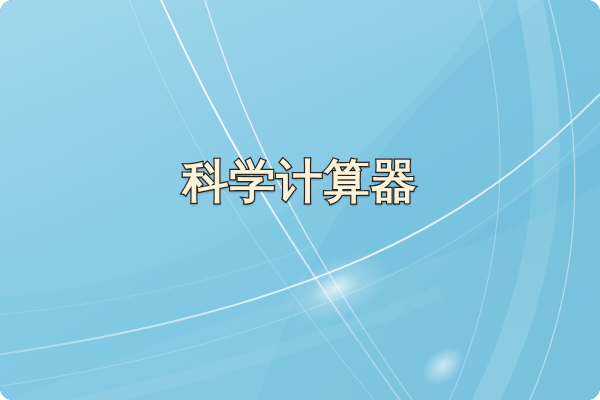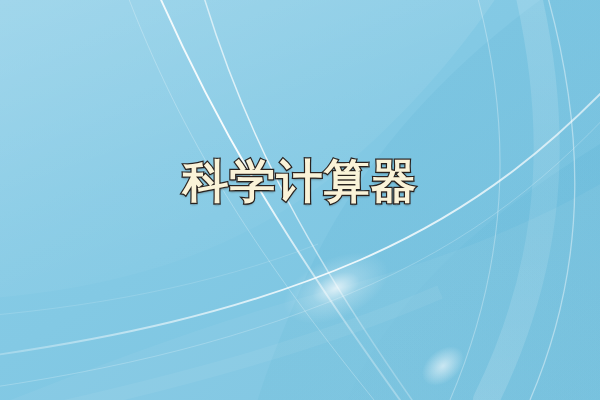--- a/index.html
+++ b/index.html
@@ -10,20 +10,21 @@
   body {
     font-family: "DejaVu Sans", "Liberation Sans", sans-serif;
   }
 
   #poster {
     position: relative;
     width: 600px;
     height: 400px;
     overflow: hidden;
     background: #3b82f6;
+    border-radius: 13px;
   }
 
   #bg-art {
     position: absolute;
     inset: 0;
     width: 600px;
     height: 400px;
     display: block;
   }
 

